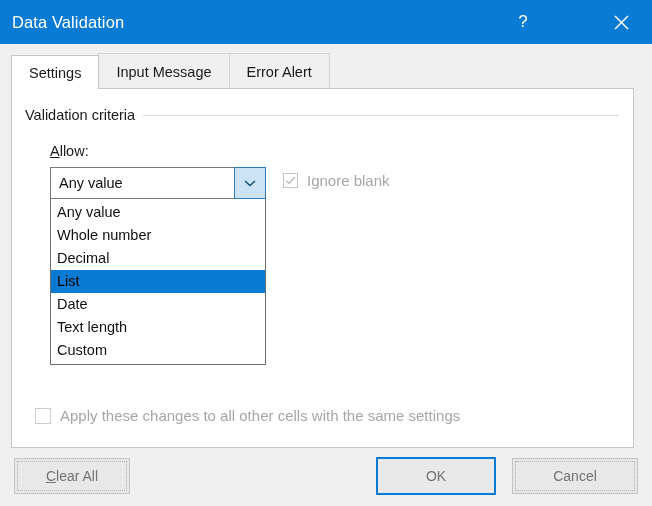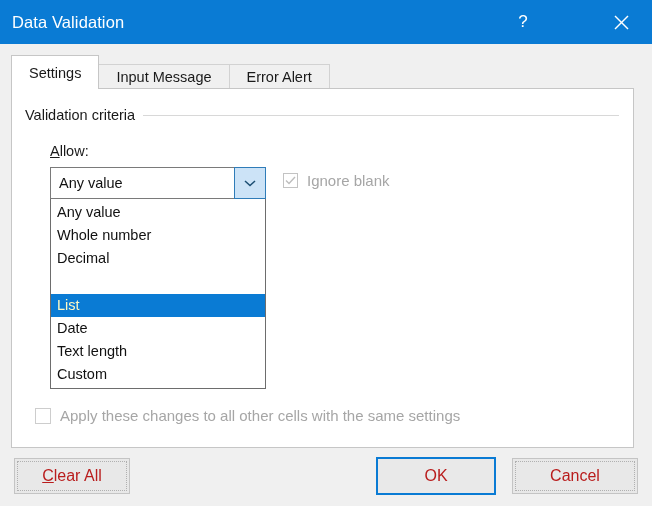--- a/index.html
+++ b/index.html
@@ -61,21 +61,21 @@
   #tabstrip {
     position: absolute;
     left: 11px;
     top: 55px;
     width: 623px;
     height: 34px;
     display: flex;
     align-items: flex-end;
   }
   .tab {
-    height: 25px;
+    height: 36px;
     box-sizing: border-box;
     display: flex;
     align-items: center;
     justify-content: center;
     padding: 0 17px;
     font-size: 14.5px;
     color: #1a1a1a;
     border: 1px solid #d2d2d2;
     border-bottom: none;
     background: #f0f0f0;
@@ -184,22 +184,21 @@
   .dropdown-item {
     height: 23px;
     line-height: 23px;
     padding-left: 6px;
     font-size: 14.5px;
     color: #111111;
     white-space: nowrap;
   }
   .dropdown-item.selected {
     background: #0a7bd4;
-    color: #fef9c3;
-    margin-top: 24px;
+    color: #000000;
   }
 
   
   #ignore-blank-row {
     position: absolute;
     left: 271px;
     top: 83px;
     display: flex;
     align-items: center;
   }
@@ -235,22 +234,22 @@
     height: 16px;
     border: 1px solid #cdcdcd;
   }
 
   
   .btn {
     position: absolute;
     box-sizing: border-box;
     background: #e8e8e8;
     border: 1px solid #c4c4c4;
-    font-size: 16px;
-    color: #b91c1c;
+    font-size: 14px;
+    color: #737373;
     display: flex;
     align-items: center;
     justify-content: center;
     white-space: nowrap;
   }
   #clear-all-button {
     left: 14px;
     top: 458px;
     width: 116px;
     height: 36px;

